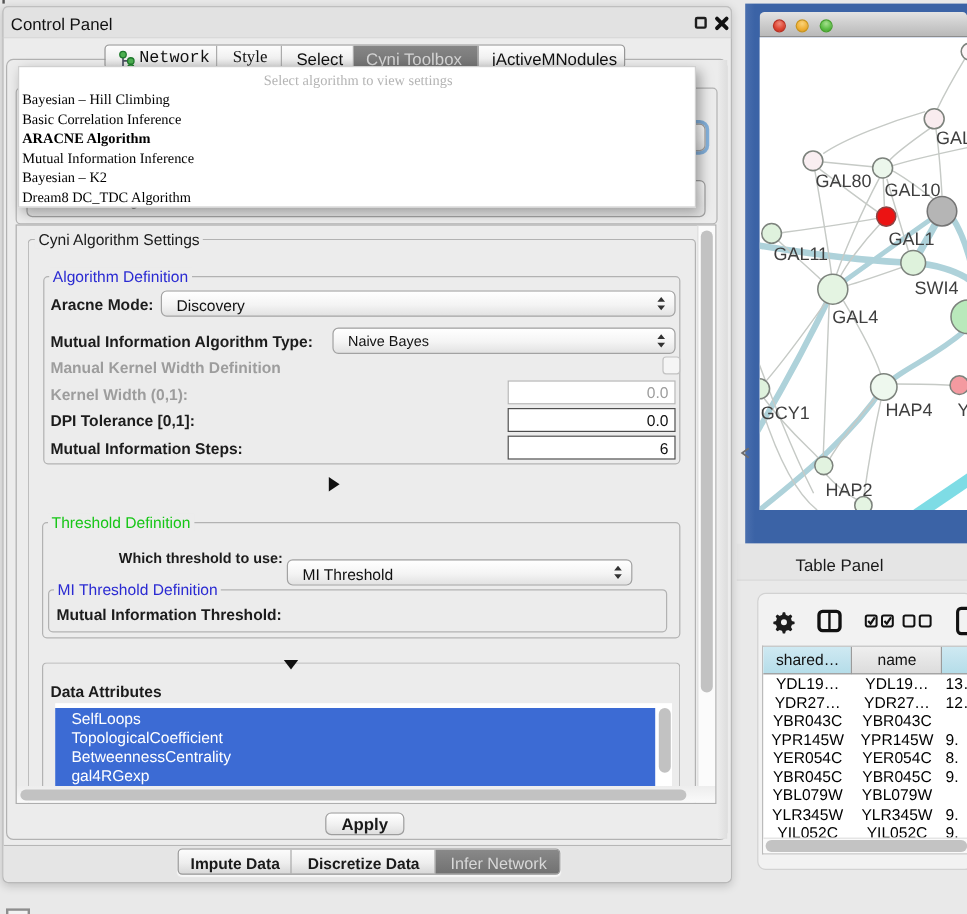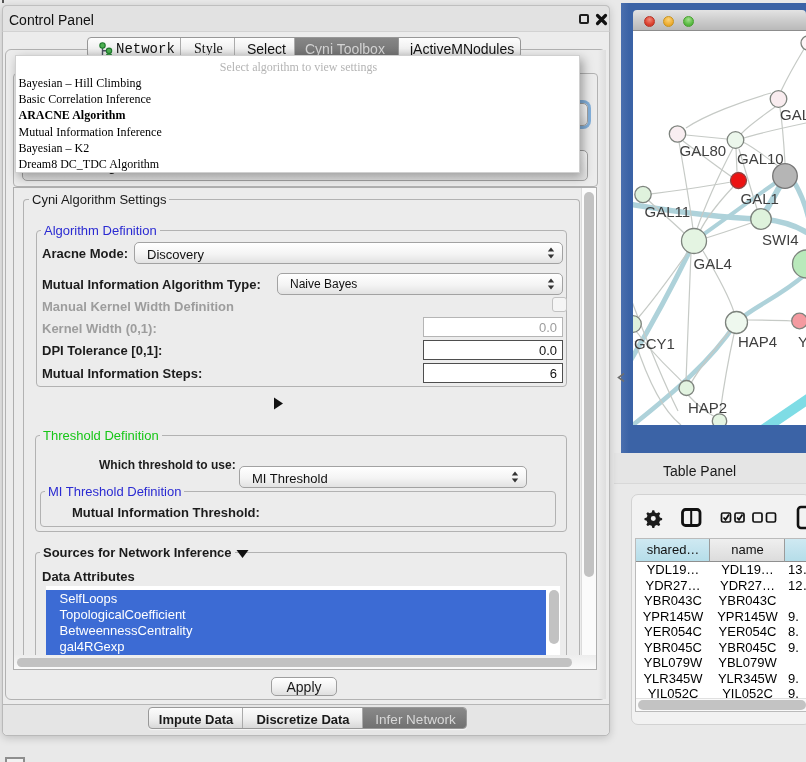--- a/index.html
+++ b/index.html
@@ -256,45 +256,44 @@
     <div class="abs combo" style="left:239px; top:454px; width:288px; height:21.5px;margin-top:12px;">
       <div class="abs" style="left:12px; top:3.5px; font-size:13px; color:#111;">MI Threshold</div>
       <svg class="ar" viewBox="0 0 8 12">
           <path d="M4,0.5 L7.2,4.4 L0.8,4.4 Z M4,11.5 L7.2,7.6 L0.8,7.6 Z" fill="#333"></path>
         </svg>
     </div>
 
     <div class="abs gbox" style="left:40px; top:491px; width:516px; height:36px;"></div>
     <div class="abs gtitle" style="left:45px; top:484px; color:#2a2ad2;">MI Threshold Definition</div>
 
-    <div class="abs lbl" style="left:47px; top:505px;margin-left:25px;">Mutual Information Threshold:</div>
+    <div class="abs lbl" style="left:47px; top:505px;">Mutual Information Threshold:</div>
 
     <div class="abs gbox" style="left:34.5px; top:551.5px; width:532px; height:110px; border-bottom:none; border-radius:4px 4px 0 0;"></div>
-    <div class="abs gtitle" style="left:40px; top:545px; color:#1a1a1a; font-weight:bold;">Sources for Network Inference</div>
     <svg class="abs" style="left:236px; top:549px;" width="13" height="10">
         <path d="M 0.5,1 L 12.5,1 L 6.5,9 Z" fill="#111"></path>
       </svg>
 
     <div class="abs lbl" style="left:42px; top:569px;">Data Attributes</div>
 
     <div class="abs" style="left:46px; top:586px; width:514px; height:69px; background:#fff;"></div>
     <div class="abs" style="left:46px; top:589.5px; width:499.5px; height:65.2px; background:#3c6bd4;"></div>
     <div class="abs" style="left:59.5px; top:590.5px; font-size:13px; line-height:16.3px; color:#fff;">
       SelfLoops<br>TopologicalCoefficient<br>BetweennessCentrality<br>gal4RGexp</div>
     <div class="abs" style="left:549px; top:590px; width:9.5px; height:54px; background:#c2c2c2; border-radius:5px;"></div>
 
     <div class="abs" style="left:14px; top:655px; width:583px; height:15px; background:linear-gradient(#ededed,#fbfbfb);"></div>
     <div class="abs" style="left:17px; top:657.5px; width:555px; height:9px; background:#c2c2c2; border-radius:4.5px;"></div>
     <div class="abs" style="left:581px; top:188px; width:16px; height:467px; background:#fbfbfb; border-left:1px solid #dcdcdc;"></div>
     <div class="abs" style="left:583.5px; top:192px; width:10.5px; height:385px; background:#c2c2c2; border-radius:5px;"></div>
   </div>
 </div>
 
 <div class="abs" style="left:271px; top:677px; width:66px; height:19px; border:1px solid #9e9e9e; border-radius:5px;
-  background:linear-gradient(#ffffff,#f2f2f2 50%,#dfdfdf); text-align:center; font-size:14px; color:#1a1a1a; line-height:18px;">Apply</div>
+  background:linear-gradient(#ffffff,#f2f2f2 50%,#dfdfdf); text-align:center; font-size:14px; color:#1a1a1a; line-height:18px;font-weight:bold;">Apply</div>
 
 <div class="abs" style="left:3px; top:704px; width:606px; height:31px; background:#e5e5e5; border-top:1px solid #b6b6b6; border-radius:0 0 5px 5px;"></div>
 <div class="abs" style="left:148px; top:707px; width:319px; height:22px; border:1px solid #989898; border-radius:4px;
   background:linear-gradient(#fcfcfc,#eeeeee 55%,#d8d8d8); overflow:hidden; box-shadow:0 1px 1px rgba(255,255,255,0.7);">
   <div class="abs" style="left:0; top:0; width:94px; height:22px; border-right:1px solid #aaa;"></div>
   <div class="abs" style="left:94px; top:0; width:120px; height:22px; border-right:1px solid #aaa;"></div>
   <div class="abs" style="left:214px; top:0; width:105px; height:22px; background:linear-gradient(#898989,#6f6f6f);"></div>
   <div class="abs" style="left:0; top:4px; width:94px; text-align:center; font-size:13px; font-weight:bold; color:#1a1a1a;">Impute Data</div>
   <div class="abs" style="left:94px; top:4px; width:120px; text-align:center; font-size:13px; font-weight:bold; color:#1a1a1a;">Discretize Data</div>
   <div class="abs" style="left:214px; top:4px; width:105px; text-align:center; font-size:13.5px; color:#d8d8d8;">Infer Network</div>

